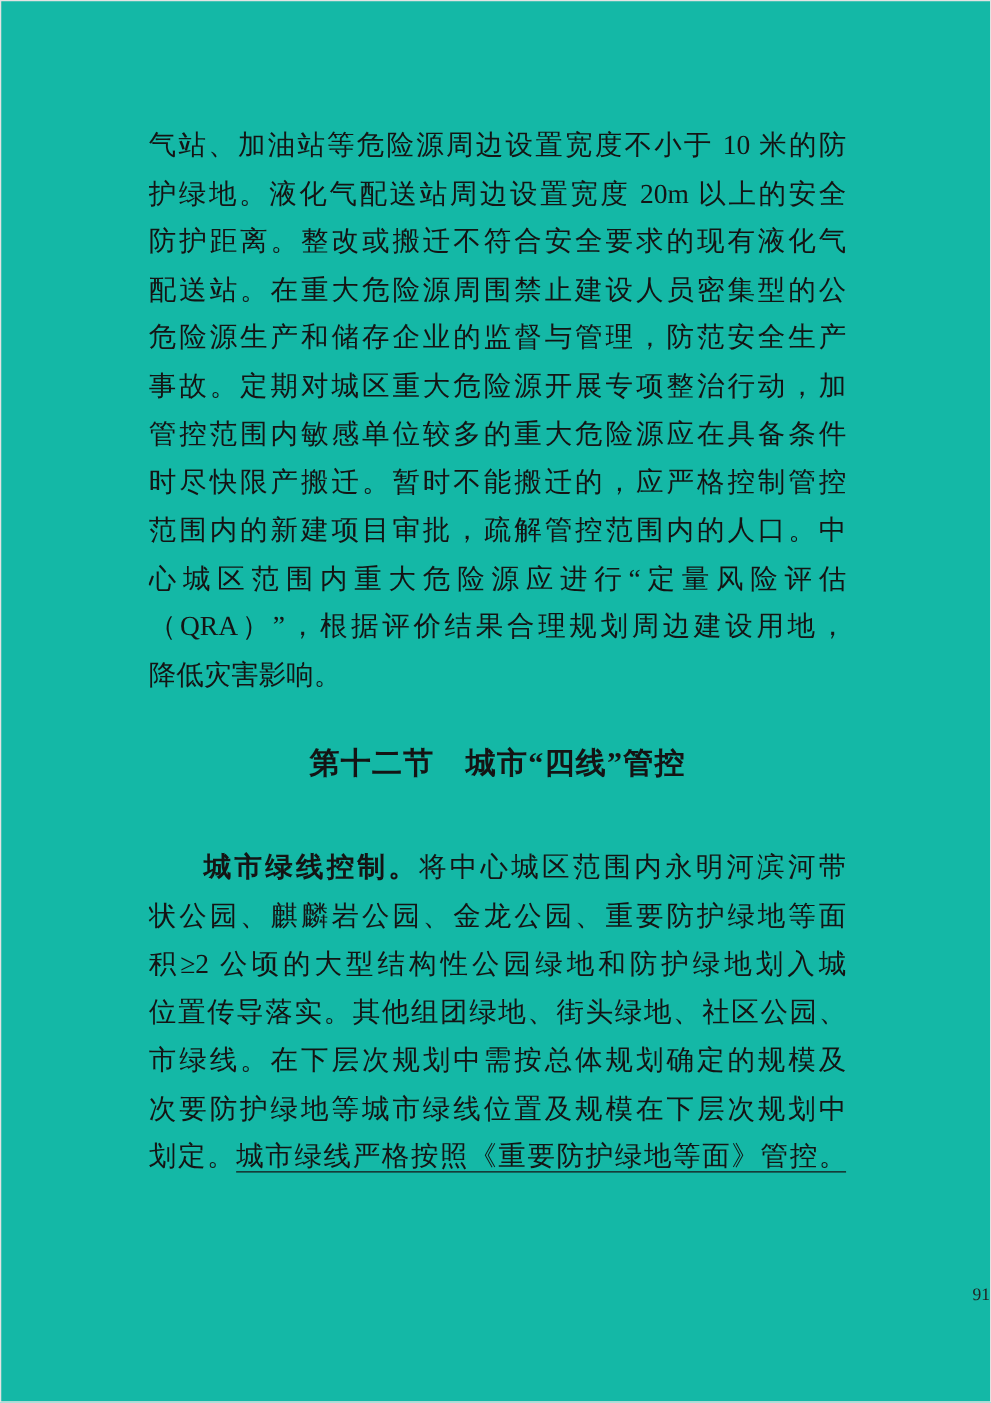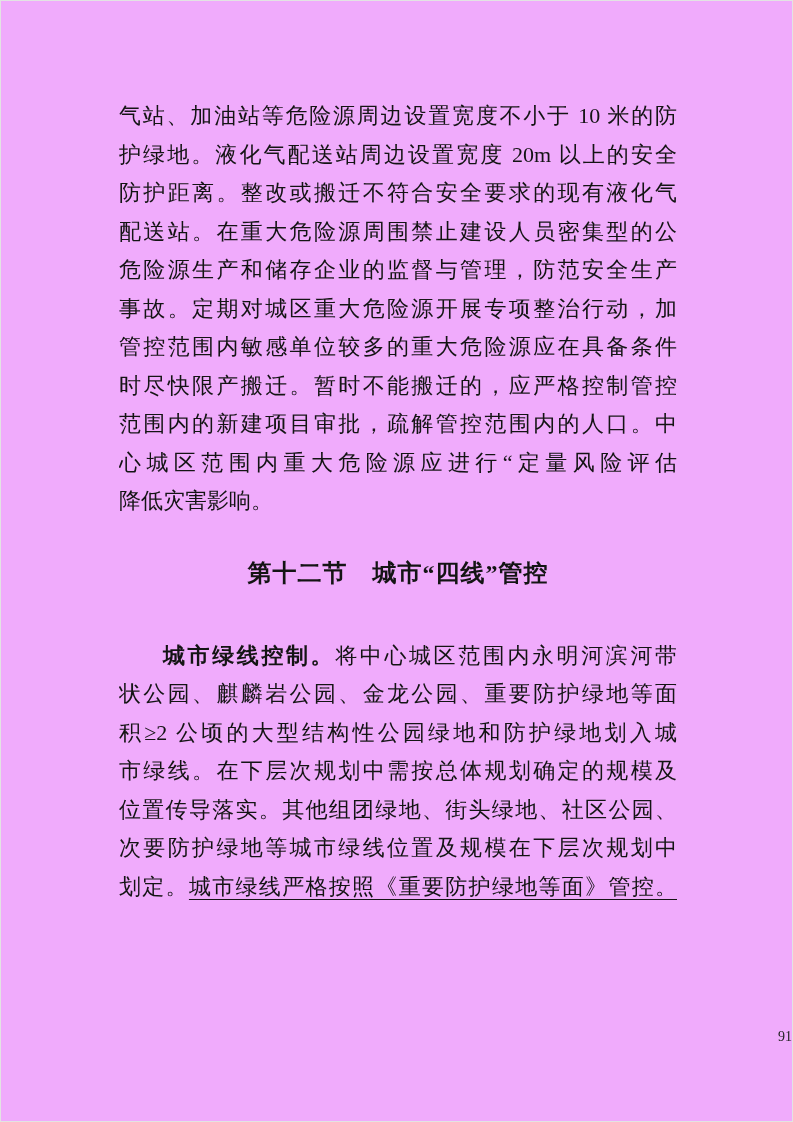--- a/index.html
+++ b/index.html
@@ -5,21 +5,21 @@
   html, body {
     margin: 0;
     padding: 0;
     background: #ffffff;
   }
   .page {
     position: relative;
     width: 793px;
     height: 1122px;
     margin: 0 auto;
-    background: #f0abfc;
+    background: #14b8a6;
     box-sizing: border-box;
     border: 1px solid #e3e3e3;
     font-family: "Liberation Serif", "DejaVu Serif", serif;
     color: #141414;
     overflow: hidden;
   }
   .text-block {
     position: absolute;
     left: 118px;
     top: 96px;
@@ -75,34 +75,35 @@
         <div class="line">气站、加油站等危险源周边设置宽度不小于 10 米的防</div>
         <div class="line">护绿地。液化气配送站周边设置宽度 20m 以上的安全</div>
         <div class="line">防护距离。整改或搬迁不符合安全要求的现有液化气</div>
         <div class="line">配送站。在重大危险源周围禁止建设人员密集型的公</div>
         <div class="line">危险源生产和储存企业的监督与管理，防范安全生产</div>
         <div class="line">事故。定期对城区重大危险源开展专项整治行动，加</div>
         <div class="line">管控范围内敏感单位较多的重大危险源应在具备条件</div>
         <div class="line">时尽快限产搬迁。暂时不能搬迁的，应严格控制管控</div>
         <div class="line">范围内的新建项目审批，疏解管控范围内的人口。中</div>
         <div class="line">心城区范围内重大危险源应进行“定量风险评估</div>
+        <div class="line">（QRA）”，根据评价结果合理规划周边建设用地，</div>
         <div class="line">降低灾害影响。</div>
       </div>
 
     <div class="heading">第十二节　城市“四线”管控</div>
 
     <div class="para para-greenline">
       <div class="line indent">
         <span class="bold">城市绿线控制。</span><span>将中心城区范围内永明河滨河带</span>
       </div>
       <div>
           <div class="line">状公园、麒麟岩公园、金龙公园、重要防护绿地等面</div>
           <div class="line">积≥2 公顷的大型结构性公园绿地和防护绿地划入城</div>
+          <div class="line">位置传导落实。其他组团绿地、街头绿地、社区公园、</div>
           <div class="line">市绿线。在下层次规划中需按总体规划确定的规模及</div>
-          <div class="line">位置传导落实。其他组团绿地、街头绿地、社区公园、</div>
           <div class="line">次要防护绿地等城市绿线位置及规模在下层次规划中</div>
         </div>
       <div class="line">
         <span>划定。</span><span class="underline">城市绿线严格按照《重要防护绿地等面》管控。</span>
       </div>
     </div>
 
   </div>
 
   <div class="page-number">91</div>

